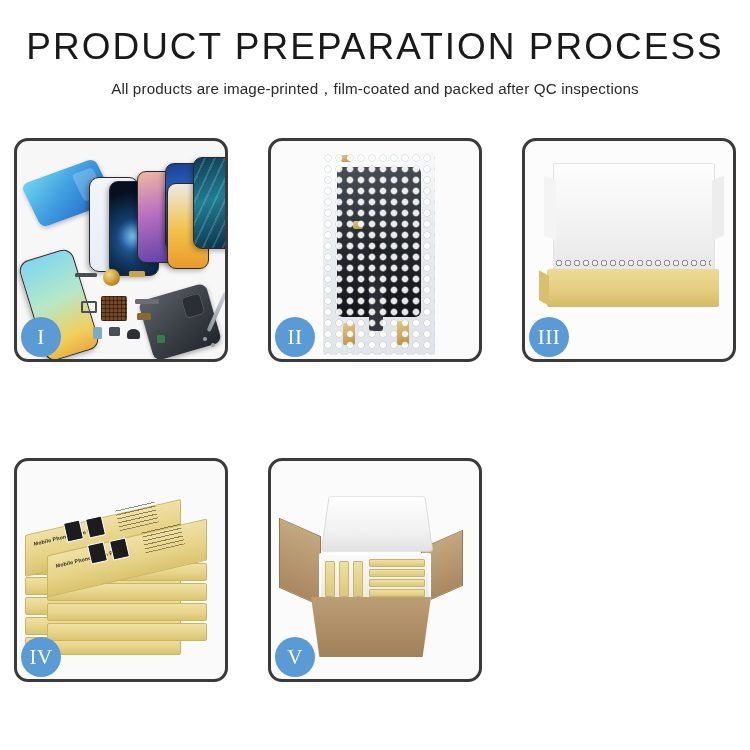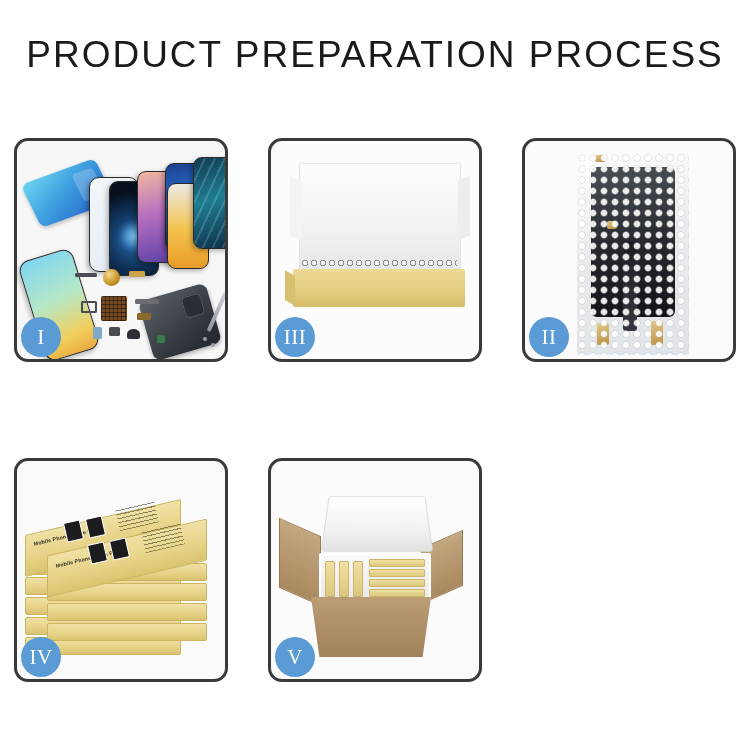--- a/index.html
+++ b/index.html
@@ -9,21 +9,21 @@
     height: 750px;
     background: #ffffff;
     font-family: "Liberation Sans", sans-serif;
     overflow: hidden;
     position: relative;
   }
 
   
   .header {
     width: 750px;
-    padding-top: 36px;
+    padding-top: 28px;
     text-align: center;
   }
   .title {
     font-family: "Liberation Sans", sans-serif;
     font-size: 37px;
     font-weight: 400;
     letter-spacing: 2.0px;
     color: #1a1a1a;
     line-height: 1.05;
     white-space: nowrap;
@@ -389,20 +389,21 @@
   .ctab {
     position:absolute;
     background: rgba(120,96,62,.75);
   }
 </style>
 </head>
 <body>
 
 <div class="header">
   <div class="title">PRODUCT PREPARATION PROCESS</div>
+  <div class="subtitle">All products are image-printed，film-coated and packed after QC inspections</div>
 </div>
 
 <div class="grid">
 
   <div class="panel p1">
     <div class="panel-scene">
       <div class="film"></div>
       <div class="phone ph-glass"></div>
       <div class="phone ph-dark"></div>
       <div class="phone ph-purple"></div>
@@ -422,42 +423,42 @@
       <div class="part" style="left:118px;top:158px;width:24px;height:5px;background:#6a6d72;"></div>
       <div class="part" style="left:120px;top:172px;width:14px;height:7px;background:#8a6a2c;"></div>
       <div class="part" style="left:140px;top:194px;width:8px;height:8px;background:#3a7a4a;"></div>
       <div class="tweezer"></div>
       <div class="part" style="left:186px;top:196px;width:4px;height:4px;border-radius:50%;background:#9aa0a8;"></div>
       <div class="part" style="left:194px;top:202px;width:4px;height:4px;border-radius:50%;background:#9aa0a8;"></div>
     </div>
     <div class="badge">I</div>
   </div>
 
-  <div class="panel p3">
-    <div class="panel-scene">
-      <div class="boxlid3"></div>
-      <div class="boxfill3"></div>
-      <div class="boxbase3"></div>
-    </div>
-    <div class="badge">III</div>
-  </div>
-
   <div class="panel p2">
     <div class="panel-scene">
       <div class="bubblebag">
         <div class="lcdpanel" style="left:14px;top:14px;width:84px;height:150px;"></div>
         <div class="lcdflex" style="left:46px;top:88px;"></div>
         <div class="goldtab" style="position:absolute;left:18px;top:2px;width:10px;height:7px;"></div>
         <div class="goldtab" style="position:absolute;left:30px;top:68px;width:10px;height:8px;"></div>
         <div class="goldtab" style="position:absolute;left:20px;top:170px;width:12px;height:22px;"></div>
         <div class="goldtab" style="position:absolute;left:74px;top:168px;width:12px;height:24px;"></div>
         <div class="bubbles"></div>
       </div>
     </div>
     <div class="badge">II</div>
+  </div>
+
+  <div class="panel p3">
+    <div class="panel-scene">
+      <div class="boxlid3"></div>
+      <div class="boxfill3"></div>
+      <div class="boxbase3"></div>
+    </div>
+    <div class="badge">III</div>
   </div>
 
   <div class="panel p4">
     <div class="panel-scene">
       <div class="stackbox" style="left:8px;top:176px;width:156px;height:18px;"></div>
       <div class="stackbox" style="left:8px;top:156px;width:156px;height:18px;"></div>
       <div class="stackbox" style="left:8px;top:136px;width:156px;height:18px;"></div>
       <div class="stackbox" style="left:8px;top:116px;width:156px;height:18px;"></div>
       <div class="stackbox" style="left:8px;top:96px;width:156px;height:18px;"></div>
 

